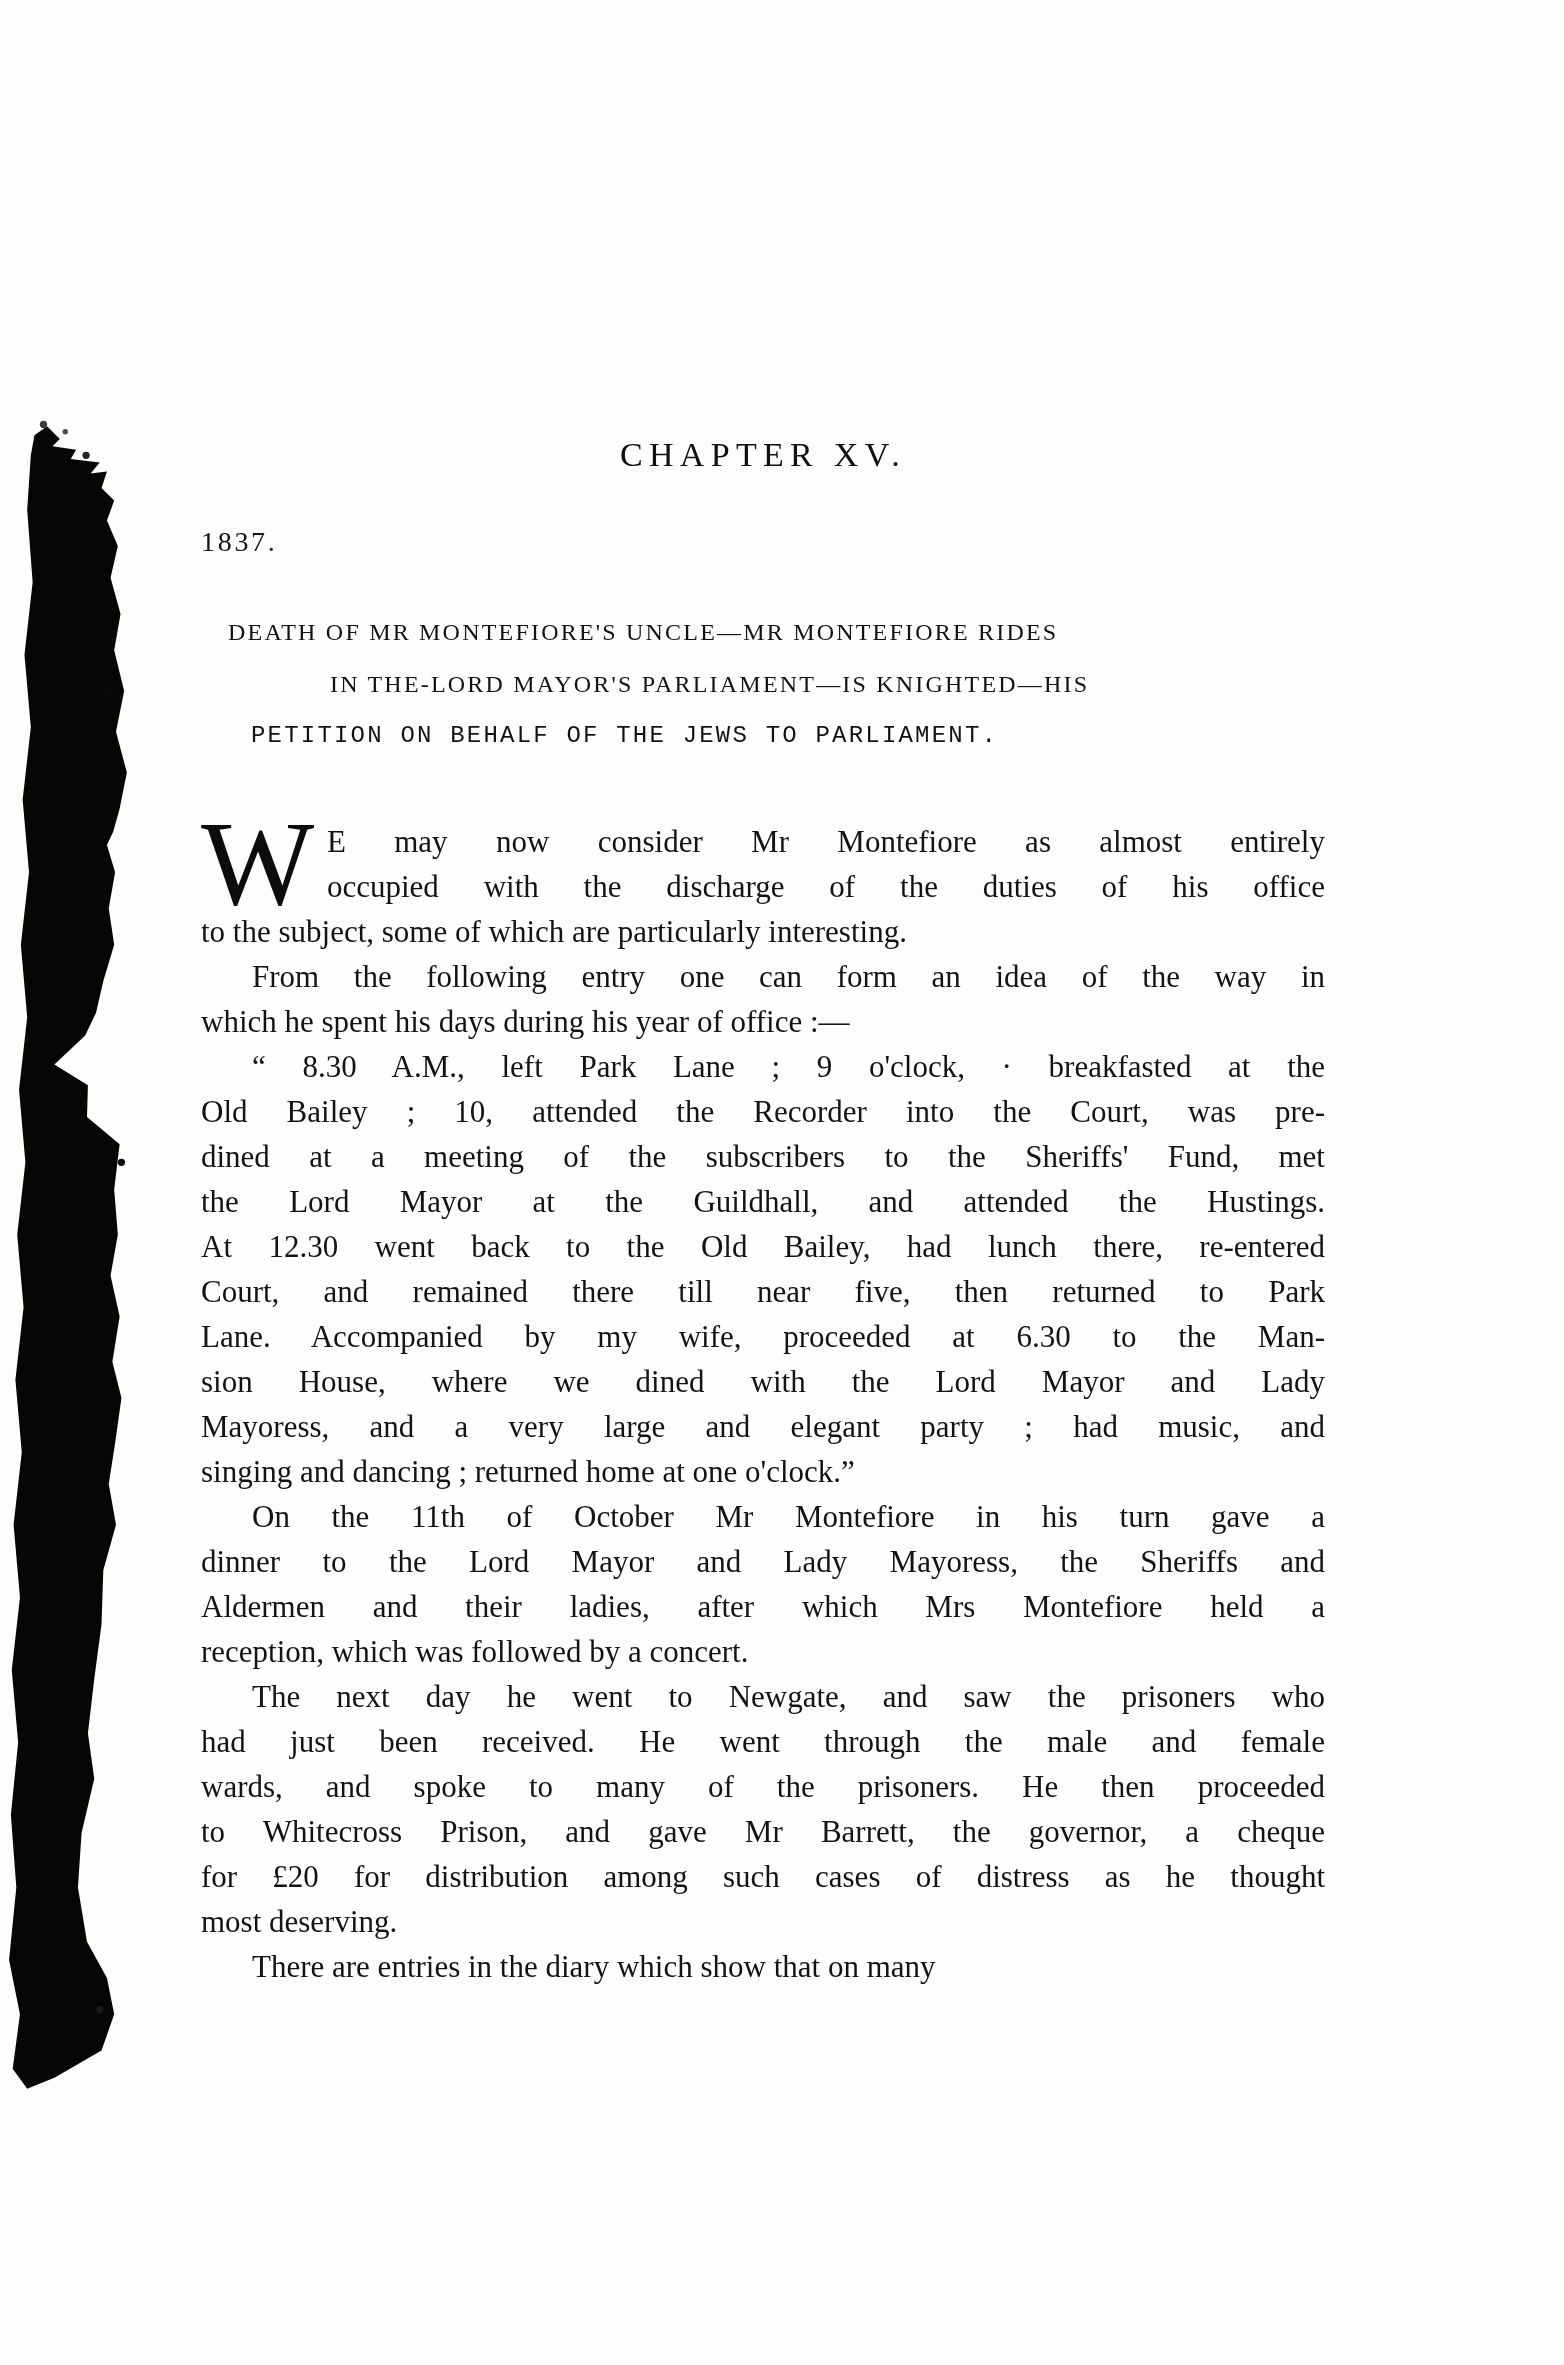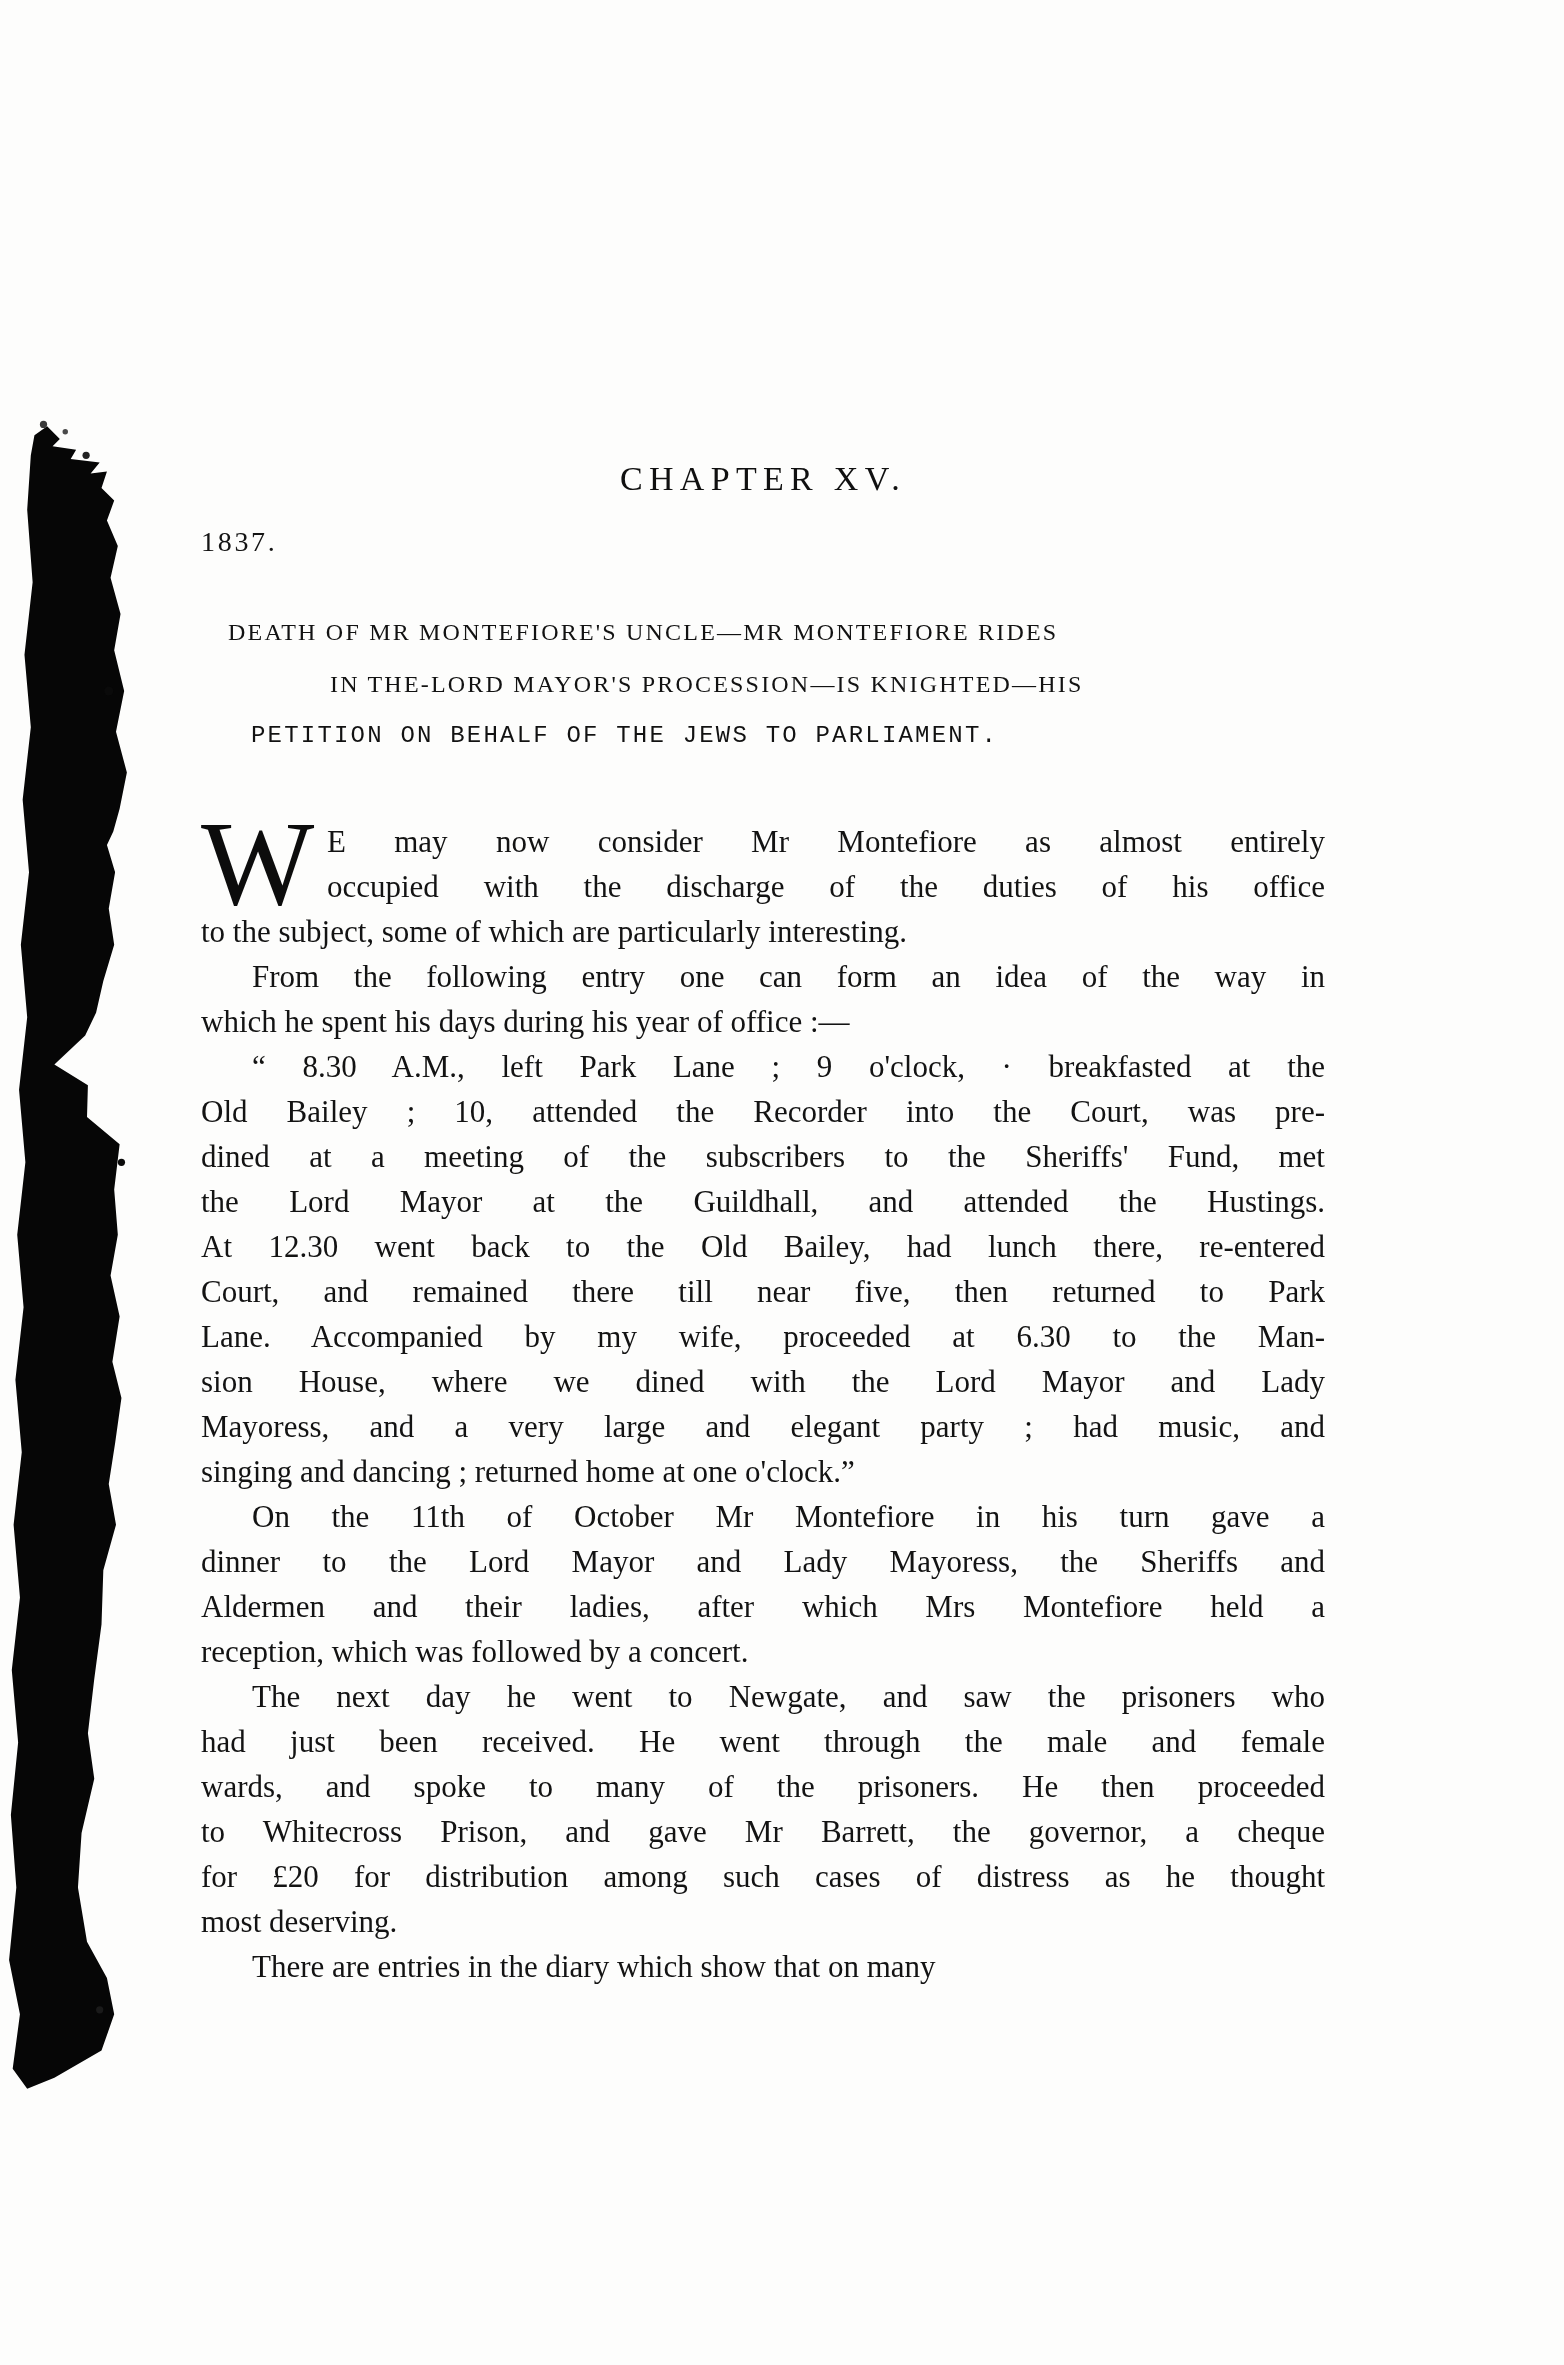--- a/index.html
+++ b/index.html
@@ -5,21 +5,21 @@
   html,body { margin:0; padding:0; background:#ffffff; }
   .page {
     position:relative;
     width:1564px; height:2366px;
     background:#fdfdfc;
     overflow:hidden;
     font-family:"Liberation Serif","DejaVu Serif",serif;
     color:#141414;
   }
   .chapter-title {
-    position:absolute; top:460px; left:201px; width:1124px;
+    position:absolute; top:436px; left:201px; width:1124px;
     text-align:center; font-size:34px; letter-spacing:6.3px;
     color:#101010;
   }
   .chapter-year {
     position:absolute; top:526px; left:201px; width:1124px;
     text-align:left; font-size:28px; letter-spacing:2.7px;
   }
   .summary {
     position:absolute; top:606px; left:201px; width:1124px;
     font-size:24px; line-height:52px; letter-spacing:2.2px;
@@ -75,21 +75,21 @@
     <circle cx="134" cy="820" r="4" fill="#0a0a0a"></circle>
     <circle cx="110" cy="1755" r="4" fill="#1a1a1a"></circle>
   </svg>
 
   <div class="chapter-title">CHAPTER XV.</div>
 
   <div class="chapter-year">1837.</div>
 
   <div class="summary">
     <div class="s0">DEATH OF MR MONTEFIORE'S UNCLE—MR MONTEFIORE RIDES</div>
-    <div class="s1">IN THE-LORD MAYOR'S PROCESSION—IS KNIGHTED—HIS</div>
+    <div class="s1">IN THE-LORD MAYOR'S PARLIAMENT—IS KNIGHTED—HIS</div>
     <div class="s3">PETITION ON BEHALF OF THE JEWS TO PARLIAMENT.</div>
   </div>
 
   <div class="body-text">
 
     <div class="para">
       <span class="dropcap">W</span>
       <div class="line">E may now consider Mr Montefiore as almost entirely</div>
       <div class="line">occupied with the discharge of the duties of his office</div>
       <div class="line end">to the subject, some of which are particularly interesting.</div>

